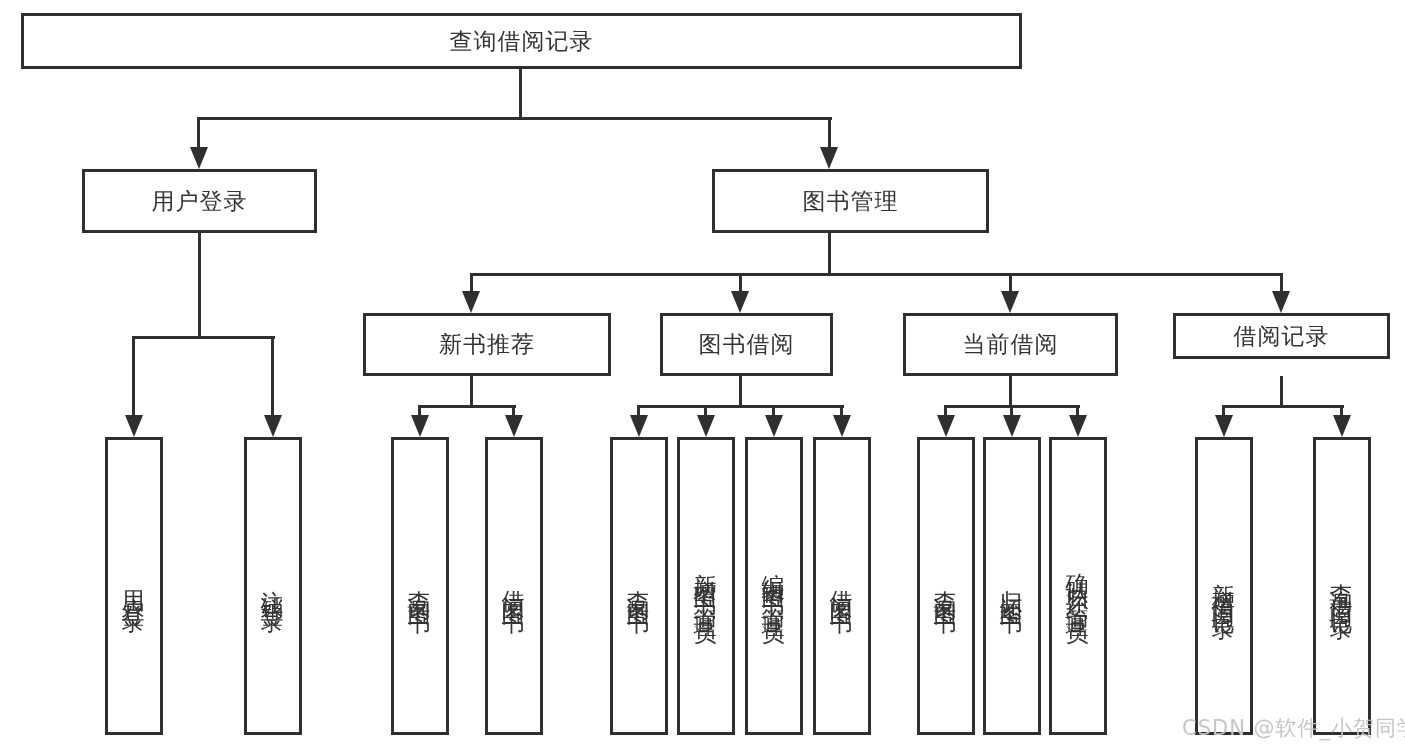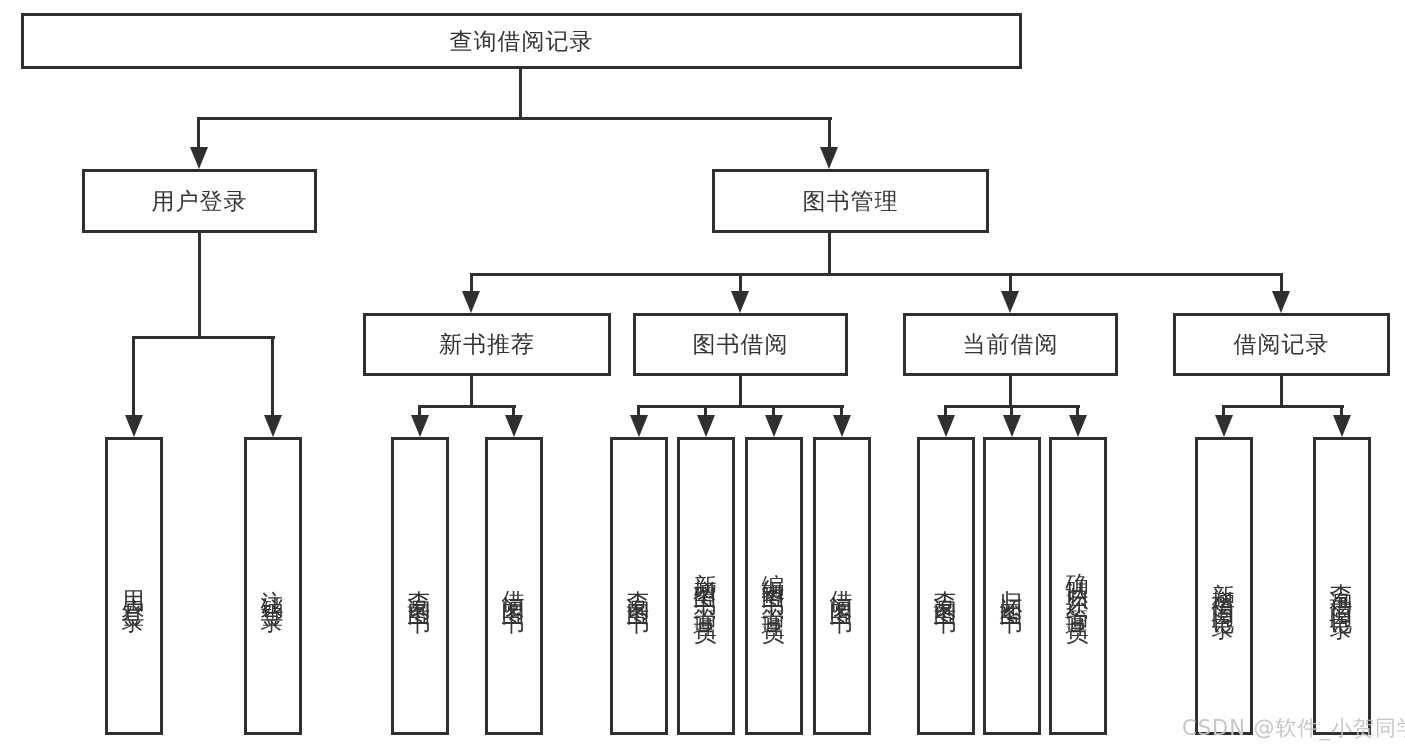--- a/index.html
+++ b/index.html
@@ -41,25 +41,25 @@
 <div class="canvas">
 
   <div class="node" style="left:21px;top:13px;width:1001px;height:56px">查询借阅记录</div>
 
   <div class="node" style="left:82px;top:169px;width:235px;height:64px">用户登录</div>
 
   <div class="node" style="left:712px;top:169px;width:277px;height:64px">图书管理</div>
 
   <div class="node" style="left:363px;top:313px;width:248px;height:63px">新书推荐</div>
 
-  <div class="node" style="left:633px;top:313px;width:215px;height:63px">图书借阅</div>
+  <div class="node" style="left:660px;top:313px;width:173px;height:63px">图书借阅</div>
 
   <div class="node" style="left:903px;top:313px;width:215px;height:63px">当前借阅</div>
 
-  <div class="node" style="left:1173px;top:313px;width:217px;height:63px">借阅记录</div>
+  <div class="node" style="left:1173px;top:313px;width:217px;height:46px">借阅记录</div>
 
   <div class="node vnode" style="left:105px;top:437px;width:58px;height:298px">用户登录</div>
 
   <div class="node vnode" style="left:244px;top:437px;width:58px;height:298px">注销登录</div>
 
   <div class="node vnode" style="left:391px;top:437px;width:58px;height:298px">查询图书</div>
 
   <div class="node vnode" style="left:485px;top:437px;width:58px;height:298px">借阅图书</div>
 
   <div class="node vnode" style="left:610px;top:437px;width:58px;height:298px">查询图书</div>

